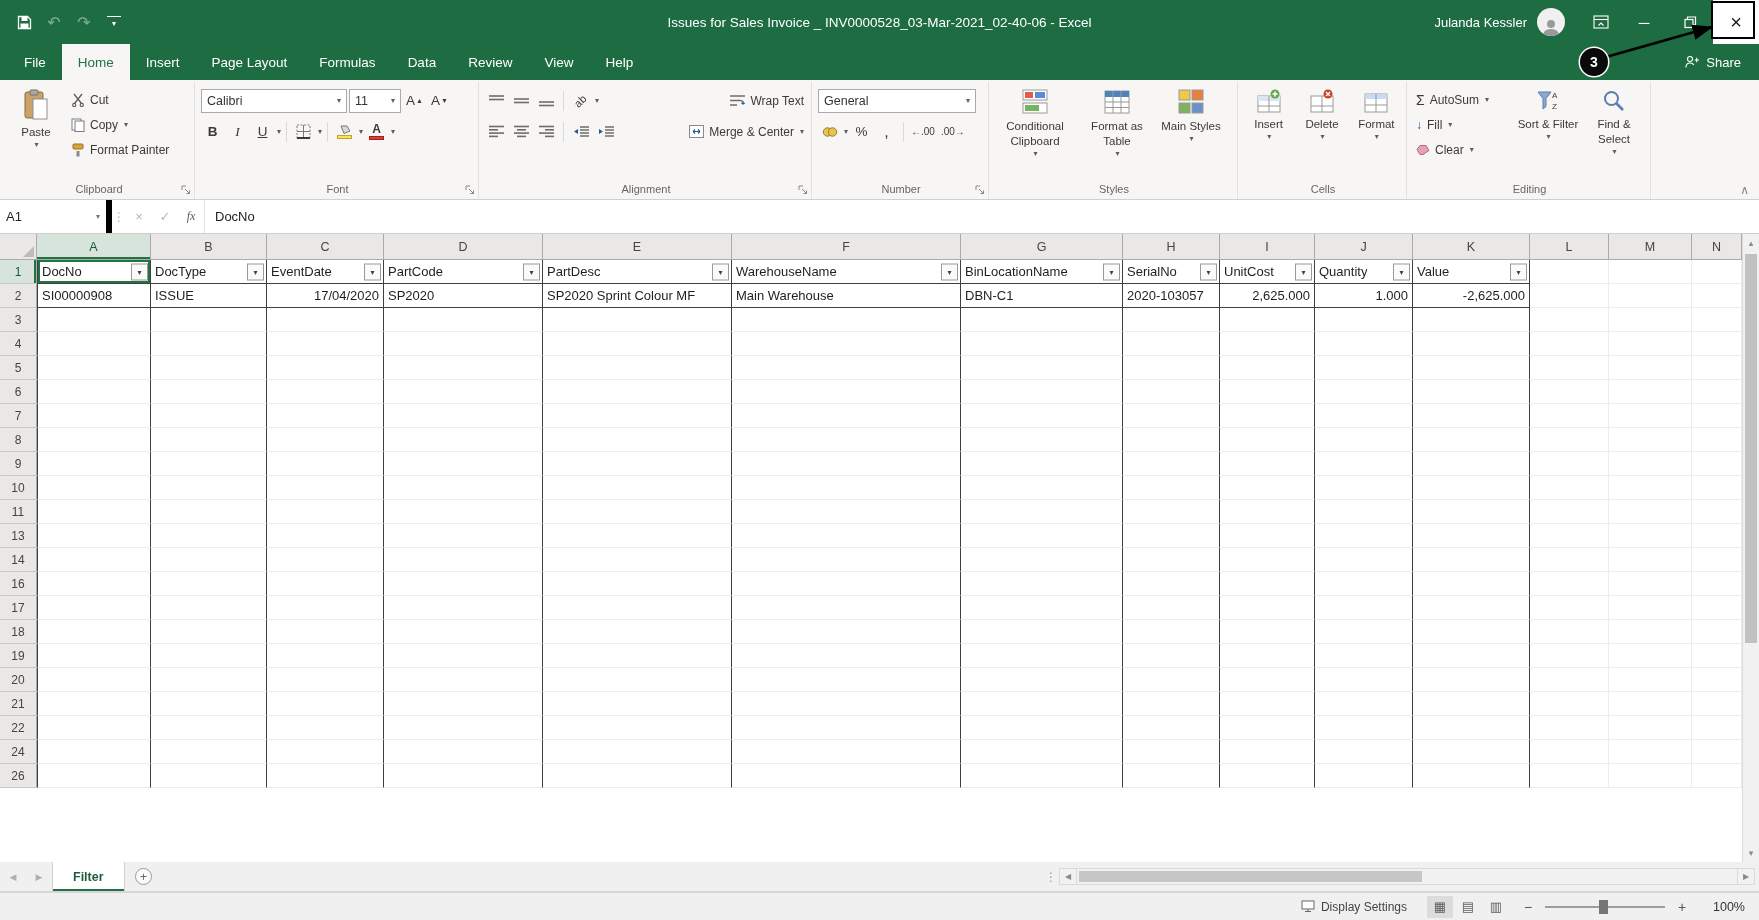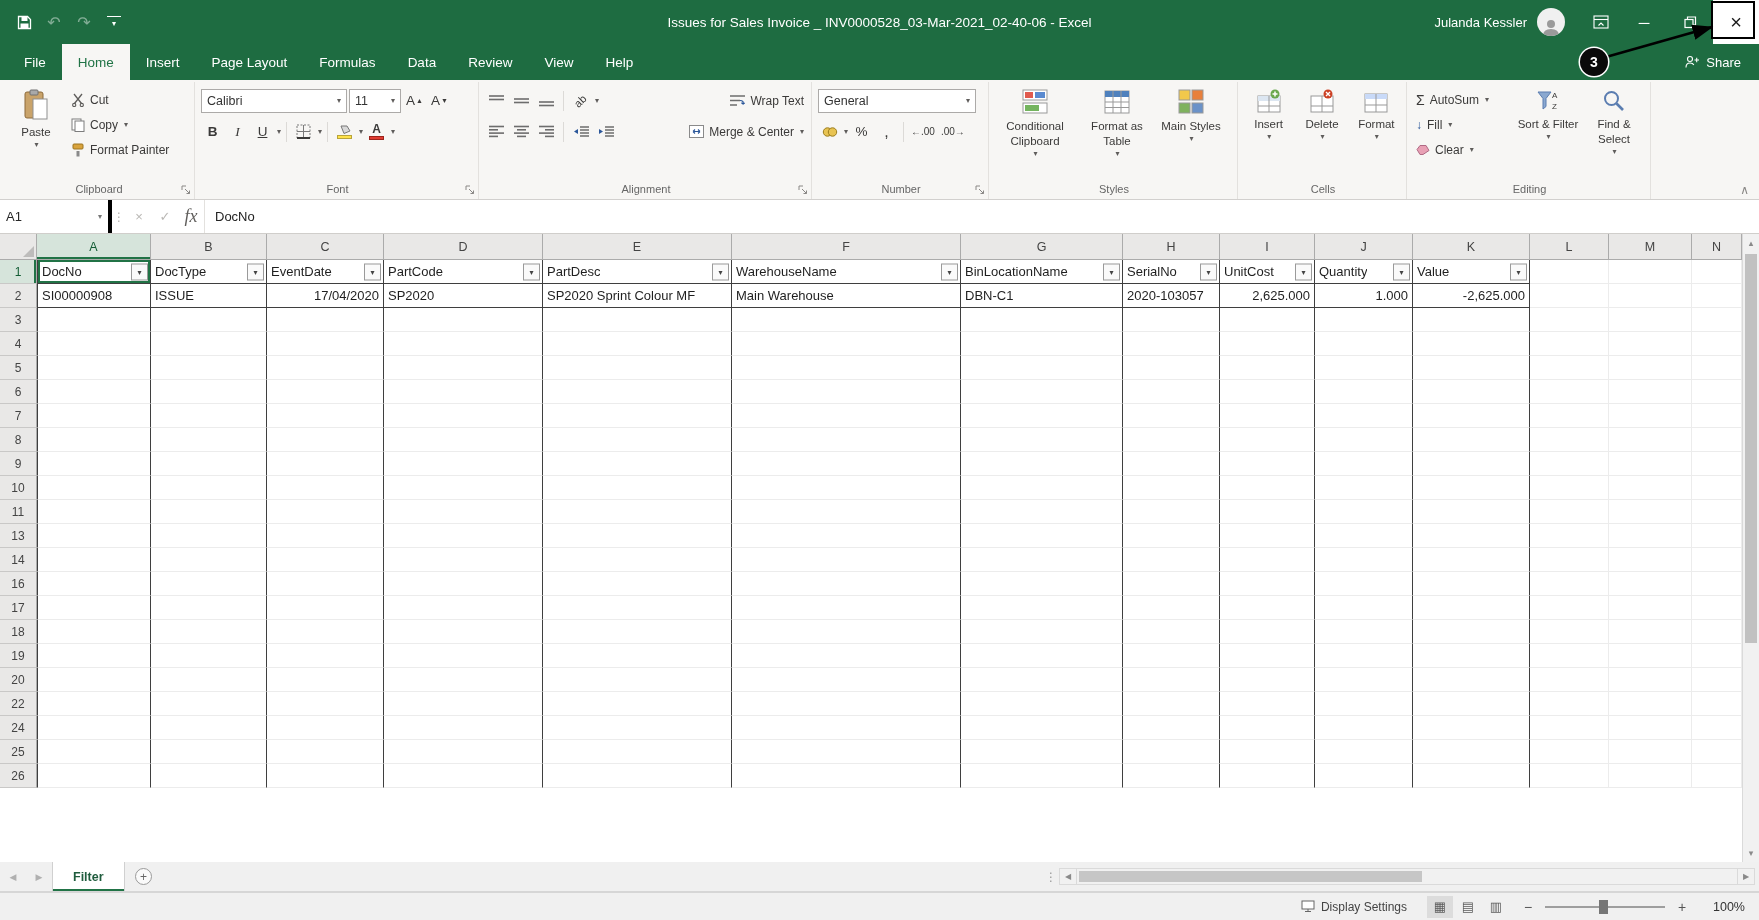--- a/index.html
+++ b/index.html
@@ -55,25 +55,25 @@
   .colorbtn b { font-size:12px; line-height:11px; font-weight:bold; }
   .colorbtn .bar { display:block; width:15px; height:4px; margin-top:1px; }
   .bar.yellow { background:#ffe24a; border:1px solid #b8a43a; }
   .bar.red { background:#e03c31; border:1px solid #9c241c; }
   .rot { display:inline-block; transform:rotate(-45deg); font-size:11px; color:#3b3a39; }
   .dectxt { font-size:10px; color:#3b3a39; letter-spacing:0; }
   .collapse-ribbon { position:absolute; right:10px; bottom:2px; color:#8a8886; font-size:12px; }
 
   
   .formula-row { height:34px; display:flex; align-items:stretch; border-bottom:1px solid #d0cecb; background:#fff; }
-  .name-box { width:112px; display:flex; align-items:center; padding:0 6px; font-size:13px; border-right:4px solid #000000; }
+  .name-box { width:112px; display:flex; align-items:center; padding:0 6px; font-size:13px; border-right:6px solid #000000; }
   .nb-caret { margin-left:auto; font-size:8px; color:#777; }
   .fx-dots { width:14px; display:flex; align-items:center; justify-content:center; color:#b5b3b0; font-size:12px; }
   .fxbtn { width:26px; display:flex; align-items:center; justify-content:center; font-size:13px; color:#b9b7b4; }
-  .fxbtn.fx { font-style:italic; font-family:"Liberation Serif",serif; color:#5f5d5b; font-size:18px; }
+  .fxbtn.fx { font-style:italic; font-family:"Liberation Serif",serif; color:#5f5d5b; font-size:12px; }
   .formula-content { flex:1; display:flex; align-items:center; padding-left:10px; font-size:13px; color:#222; border-left:1px solid #e3e1de; }
 
   
   .grid-area { position:relative; height:628px; background:#fff; overflow:hidden; }
   .grid-inner { width:1742px; }
   .col-header-row { display:flex; height:26px; background:#e9e8e7; }
   .corner { width:37px; border-right:1px solid #ababab; border-bottom:1px solid #ababab; background:#e9e8e7; position:relative; }
   .corner::after { content:""; position:absolute; right:2px; bottom:2px; border-left:11px solid transparent; border-bottom:11px solid #bdbcbb; }
   .colh { height:26px; display:flex; align-items:center; justify-content:center; border-right:1px solid #ababab; border-bottom:1px solid #ababab; background:#e9e8e7; font-size:12.5px; color:#444; }
   .colh.active { background:#d6e4db; box-shadow:inset 0 -2px 0 #217346; color:#135c34; }
@@ -967,55 +967,55 @@
           <div class="cell b" style="min-width: 162px; width: 162px;"></div>
           <div class="cell b" style="min-width: 97px; width: 97px;"></div>
           <div class="cell b num" style="min-width: 95px; width: 95px;"></div>
           <div class="cell b num" style="min-width: 98px; width: 98px;"></div>
           <div class="cell b num" style="min-width: 117px; width: 117px;"></div>
           <div class="cell" style="min-width: 79px; width: 79px;"></div>
           <div class="cell" style="min-width: 83px; width: 83px;"></div>
           <div class="cell" style="min-width: 50px; width: 50px;"></div>
         </div>
         <div class="grow">
+          <div class="rowh">21</div>
+          <div class="cell b bl" style="min-width: 114px; width: 114px;"></div>
+          <div class="cell b" style="min-width: 116px; width: 116px;"></div>
+          <div class="cell b num" style="min-width: 117px; width: 117px;"></div>
+          <div class="cell b" style="min-width: 159px; width: 159px;"></div>
+          <div class="cell b" style="min-width: 189px; width: 189px;"></div>
+          <div class="cell b" style="min-width: 229px; width: 229px;"></div>
+          <div class="cell b" style="min-width: 162px; width: 162px;"></div>
+          <div class="cell b" style="min-width: 97px; width: 97px;"></div>
+          <div class="cell b num" style="min-width: 95px; width: 95px;"></div>
+          <div class="cell b num" style="min-width: 98px; width: 98px;"></div>
+          <div class="cell b num" style="min-width: 117px; width: 117px;"></div>
+          <div class="cell" style="min-width: 79px; width: 79px;"></div>
+          <div class="cell" style="min-width: 83px; width: 83px;"></div>
+          <div class="cell" style="min-width: 50px; width: 50px;"></div>
+        </div>
+        <div class="grow">
           <div class="rowh">22</div>
           <div class="cell b bl" style="min-width: 114px; width: 114px;"></div>
           <div class="cell b" style="min-width: 116px; width: 116px;"></div>
           <div class="cell b num" style="min-width: 117px; width: 117px;"></div>
           <div class="cell b" style="min-width: 159px; width: 159px;"></div>
           <div class="cell b" style="min-width: 189px; width: 189px;"></div>
           <div class="cell b" style="min-width: 229px; width: 229px;"></div>
           <div class="cell b" style="min-width: 162px; width: 162px;"></div>
           <div class="cell b" style="min-width: 97px; width: 97px;"></div>
           <div class="cell b num" style="min-width: 95px; width: 95px;"></div>
           <div class="cell b num" style="min-width: 98px; width: 98px;"></div>
           <div class="cell b num" style="min-width: 117px; width: 117px;"></div>
           <div class="cell" style="min-width: 79px; width: 79px;"></div>
           <div class="cell" style="min-width: 83px; width: 83px;"></div>
           <div class="cell" style="min-width: 50px; width: 50px;"></div>
         </div>
         <div class="grow">
           <div class="rowh">24</div>
-          <div class="cell b bl" style="min-width: 114px; width: 114px;"></div>
-          <div class="cell b" style="min-width: 116px; width: 116px;"></div>
-          <div class="cell b num" style="min-width: 117px; width: 117px;"></div>
-          <div class="cell b" style="min-width: 159px; width: 159px;"></div>
-          <div class="cell b" style="min-width: 189px; width: 189px;"></div>
-          <div class="cell b" style="min-width: 229px; width: 229px;"></div>
-          <div class="cell b" style="min-width: 162px; width: 162px;"></div>
-          <div class="cell b" style="min-width: 97px; width: 97px;"></div>
-          <div class="cell b num" style="min-width: 95px; width: 95px;"></div>
-          <div class="cell b num" style="min-width: 98px; width: 98px;"></div>
-          <div class="cell b num" style="min-width: 117px; width: 117px;"></div>
-          <div class="cell" style="min-width: 79px; width: 79px;"></div>
-          <div class="cell" style="min-width: 83px; width: 83px;"></div>
-          <div class="cell" style="min-width: 50px; width: 50px;"></div>
-        </div>
-        <div class="grow">
-          <div class="rowh">25</div>
           <div class="cell b bl" style="min-width: 114px; width: 114px;"></div>
           <div class="cell b" style="min-width: 116px; width: 116px;"></div>
           <div class="cell b num" style="min-width: 117px; width: 117px;"></div>
           <div class="cell b" style="min-width: 159px; width: 159px;"></div>
           <div class="cell b" style="min-width: 189px; width: 189px;"></div>
           <div class="cell b" style="min-width: 229px; width: 229px;"></div>
           <div class="cell b" style="min-width: 162px; width: 162px;"></div>
           <div class="cell b" style="min-width: 97px; width: 97px;"></div>
           <div class="cell b num" style="min-width: 95px; width: 95px;"></div>
           <div class="cell b num" style="min-width: 98px; width: 98px;"></div>

